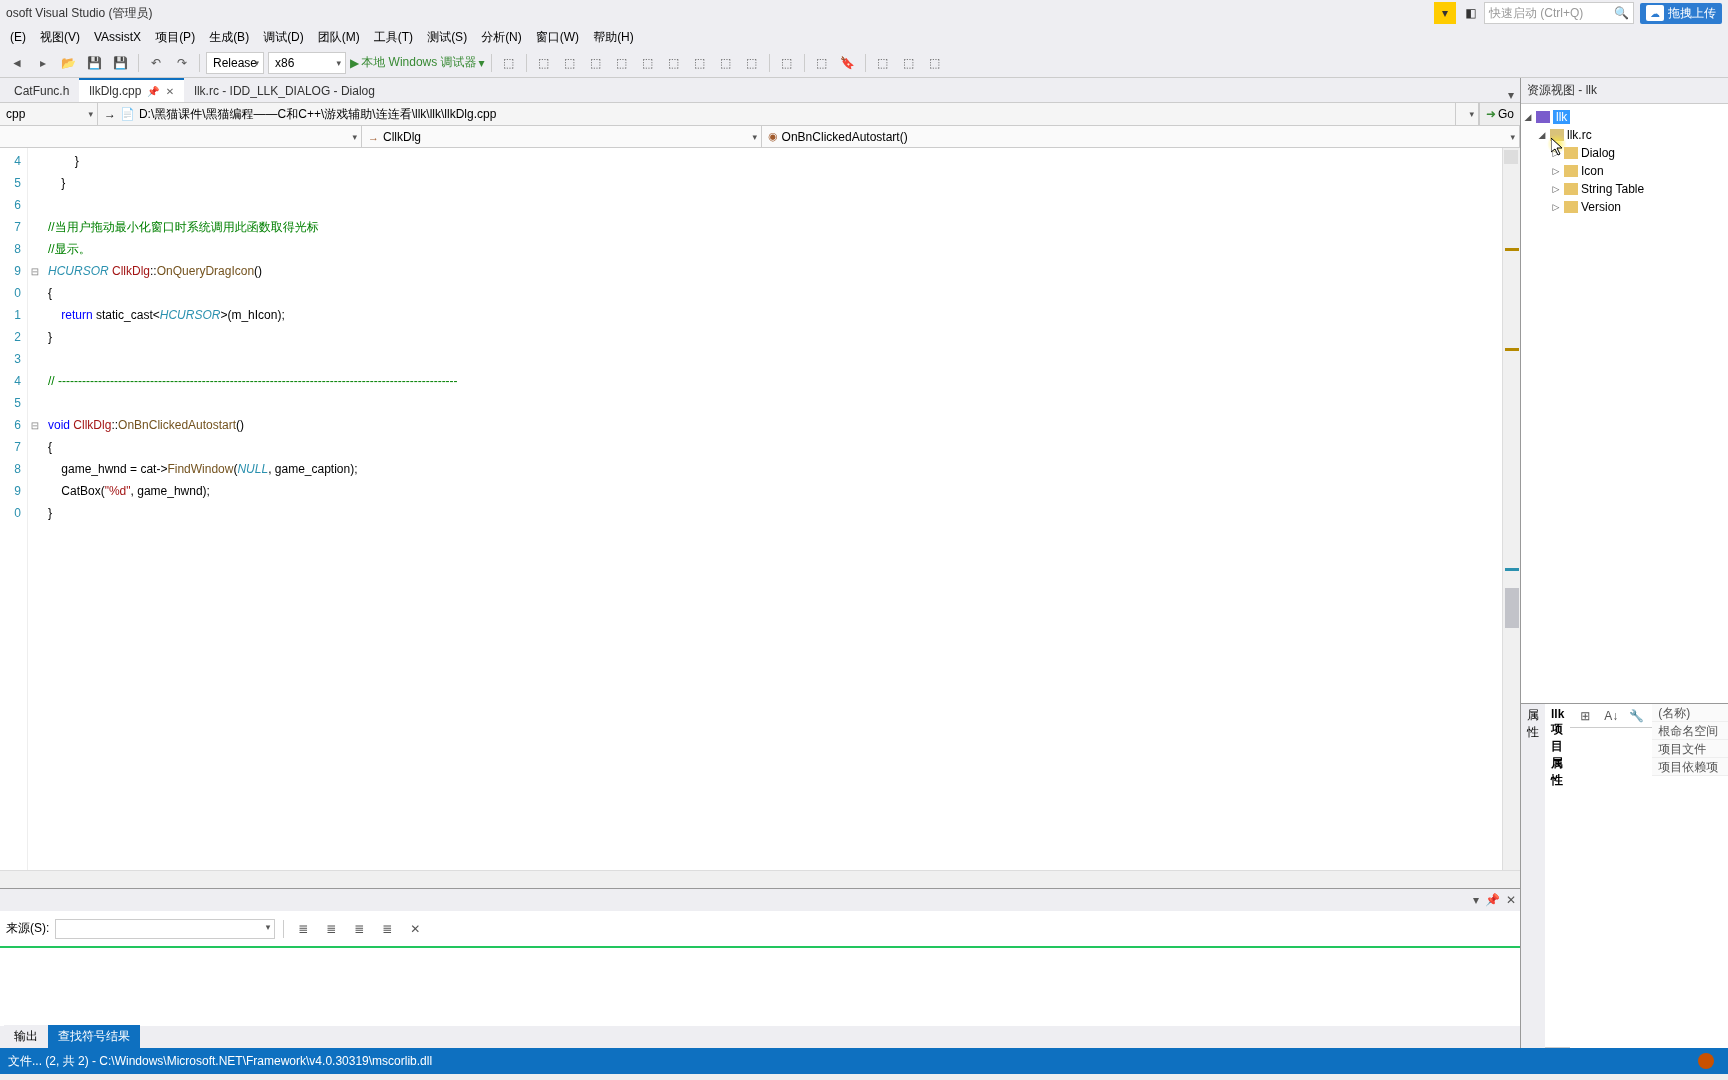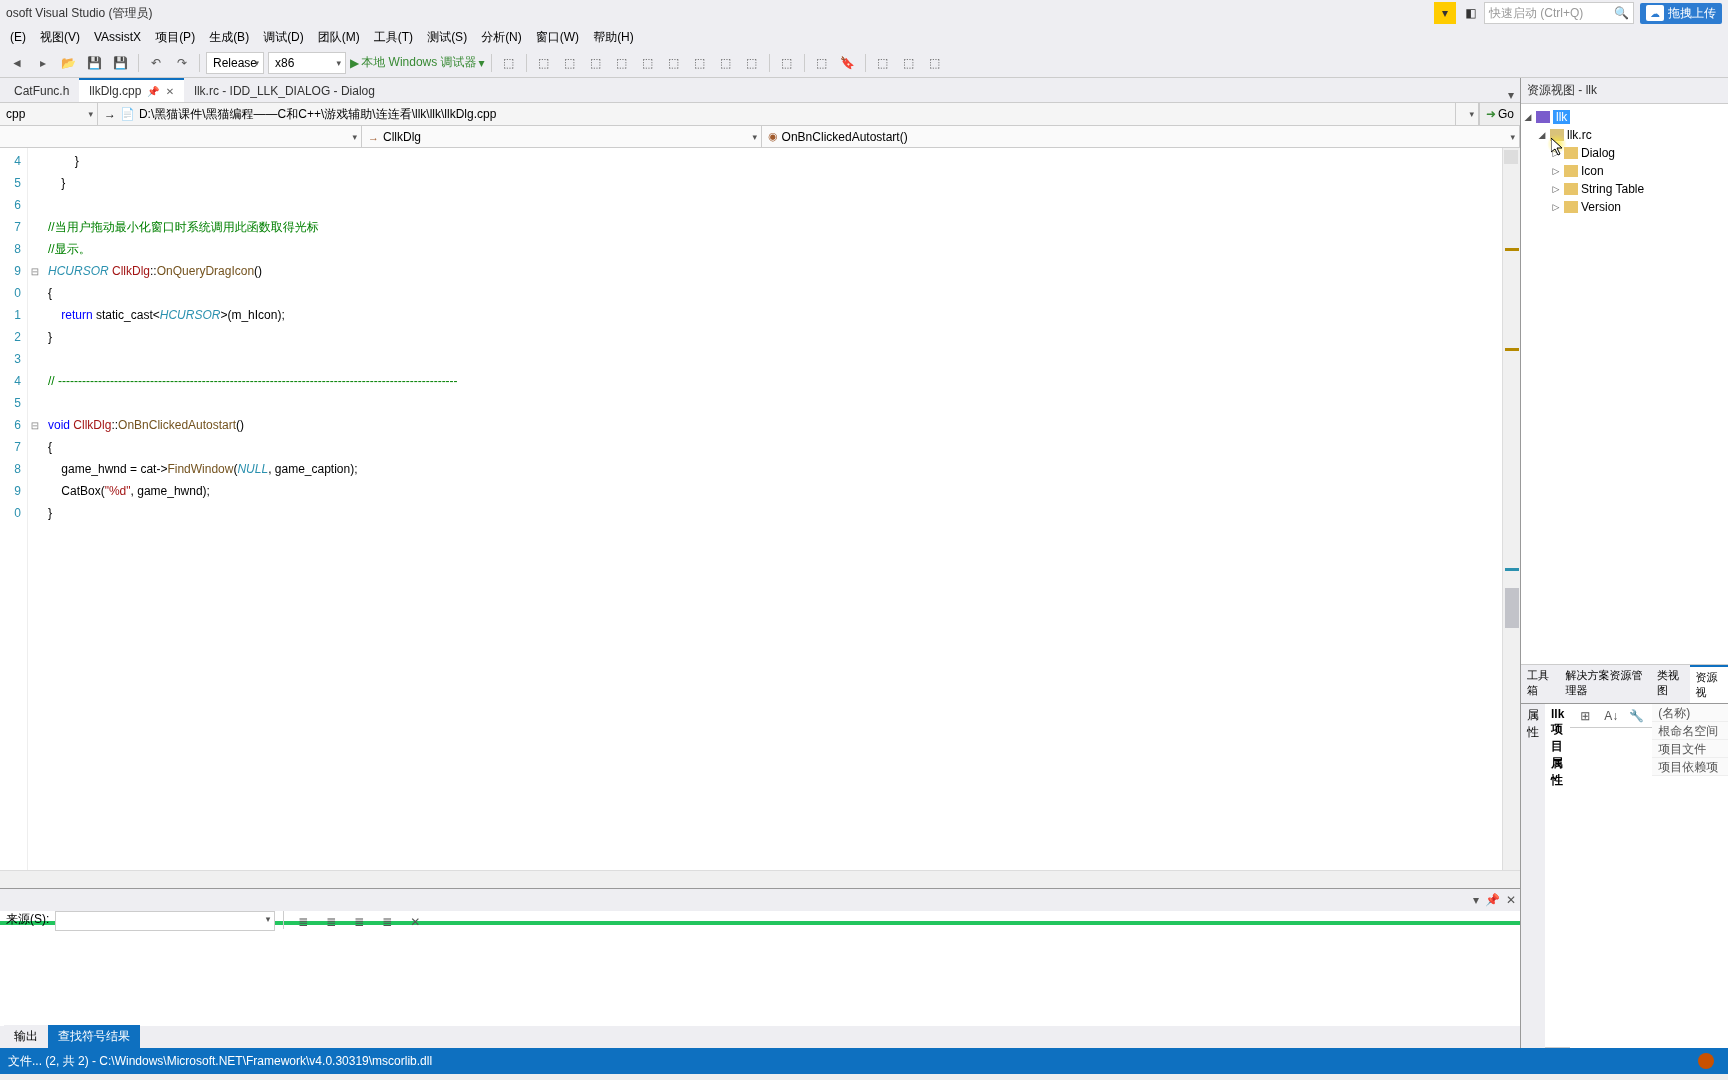--- a/index.html
+++ b/index.html
@@ -59,21 +59,21 @@
 .c-string { color: #a31515; }
 .c-null { color: #2b91af; font-style: italic; }
 .vscroll { width: 18px; background: #f0f0f0; border-left: 1px solid #ddd; position: relative; }
 .vscroll .nub { position: absolute; top: 2px; right: 2px; width: 14px; height: 14px; background: #ddd; }
 .vscroll .thumb { position: absolute; top: 440px; left: 2px; width: 14px; height: 40px; background: #c2c3c9; }
 .vscroll .mark { position: absolute; left: 2px; width: 14px; height: 3px; }
 .hscroll { height: 18px; background: #f0f0f0; border-top: 1px solid #ddd; }
 
 .bottom-panel { height: 160px; border-top: 1px solid #999; background: #fff; display: flex; flex-direction: column; }
 .bp-head { height: 22px; background: #eeeef2; display: flex; align-items: center; justify-content: flex-end; padding: 0 4px; gap: 6px; color: #555; font-size: 10px; }
-.bp-tools { height: 14px; border-bottom: 4px solid #22c55e; display: flex; padding: 0 6px; gap: 6px; }
+.bp-tools { height: 37px; border-bottom: 2px solid #22c55e; display: flex; align-items: center; padding: 0 6px; gap: 6px; }
 .bp-combo { width: 220px; height: 20px; border: 1px solid #ccc; background: #fff; position: relative; }
 .bp-combo::after { content: "▾"; position: absolute; right: 4px; top: 2px; font-size: 9px; color: #555; }
 .bp-body { flex: 1; }
 .bp-tabs { height: 22px; background: #eeeef2; display: flex; align-items: flex-end; padding-left: 4px; }
 .bp-tab { padding: 3px 10px; background: #eeeef2; }
 .bp-tab.active { background: #0e70c0; color: #fff; }
 
 .right-col { width: 208px; display: flex; flex-direction: column; background: #eeeef2; border-left: 1px solid #999; }
 .panel-title { background: #eeeef2; padding: 4px 6px; color: #333; border-bottom: 1px solid #ccc; }
 .tree { background: #fff; flex: 1; padding: 4px 2px; overflow: auto; }
@@ -346,26 +346,20 @@
       <div class="tree-row" style="padding-left:28px">
         <span class="tree-arrow">▷</span>
         <span class="tree-ico ico-folder"></span>
         <span>Version</span>
       </div>
       <div class="cursor-hl" style="left:26px;top:30px"></div>
       <svg style="position:absolute;left:30px;top:34px" width="14" height="18">
           <path d="M0 0 L0 14 L4 11 L7 17 L9 16 L6 10 L11 10 Z" fill="#fff" stroke="#000" stroke-width="1"></path>
         </svg>
     </div>
-    <div class="right-tabs">
-      <div class="right-tab">工具箱</div>
-      <div class="right-tab">解决方案资源管理器</div>
-      <div class="right-tab">类视图</div>
-      <div class="right-tab active">资源视</div>
-    </div>
 
     <div class="props-panel">
       <div class="props-title">属性</div>
       <div class="props-sub">llk 项目属性</div>
       <div class="props-tools">
         <div class="tb-btn">⊞</div>
         <div class="tb-btn">A↓</div>
         <div class="tb-btn">🔧</div>
       </div>
       <div class="props-grid">

